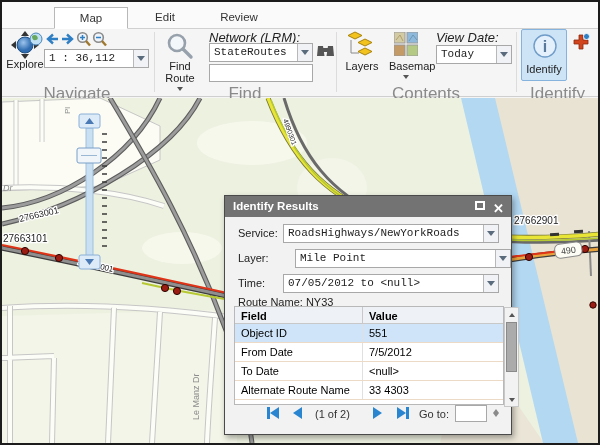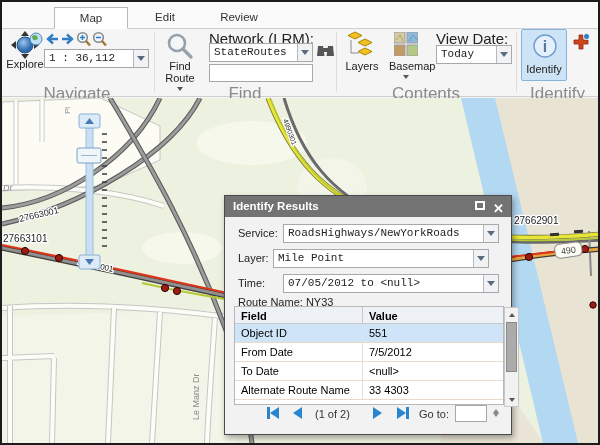--- a/index.html
+++ b/index.html
@@ -10,21 +10,21 @@
   #ribbon{position:absolute;left:0;top:0;width:596px;height:95px;background:#f5f5f5;border-bottom:1px solid #cfcfcf;}
   #tabrow{position:absolute;left:0;top:0;width:596px;height:27px;background:#fafafa;border-bottom:1px solid #d0d0d0;}
   .tab{position:absolute;top:5px;height:22px;line-height:21px;width:74px;text-align:center;font-size:11.5px;color:#333;cursor:default;}
   .tab.active{background:#fff;border:1px solid #b8b8b8;border-bottom:1px solid #fff;z-index:2;}
   .grp-label{position:absolute;top:82px;font-size:17px;color:#8a8a8a;text-align:center;}
   .vsep{position:absolute;top:30px;height:60px;width:1px;background:#dcdcdc;}
   .combo{position:absolute;display:flex;background:#fff;border:1px solid #a8a8a8;height:19px;}
   .combo .val{flex:1;font-size:11px;padding:2px 4px;color:#222;white-space:nowrap;overflow:hidden;font-family:Liberation Mono, monospace;}
   .combo .arrow{width:15px;background:#f0f2f5;border-left:1px solid #b8b8b8;display:flex;align-items:center;justify-content:center;}
   .tri-dn{width:0;height:0;border-left:4px solid transparent;border-right:4px solid transparent;border-top:5px solid #5a6b7d;}
-  .ribbon-lbl{position:absolute;font-size:15px;color:#222;}
+  .ribbon-lbl{position:absolute;font-size:13px;color:#222;font-style:italic;}
   .btn-lbl{position:absolute;font-size:11px;color:#222;text-align:center;}
   .caret{position:absolute;width:0;height:0;border-left:3.5px solid transparent;border-right:3.5px solid transparent;border-top:4px solid #555;}
   #identify-btn{position:absolute;left:519px;top:27px;width:46px;height:52px;background:#cde4f7;border:1px solid #86b3dd;border-radius:2px;}
   .emptybox{position:absolute;background:#fff;border:1px solid #a8a8a8;height:18px;}
 
   
   #map{position:absolute;left:0;top:96px;width:596px;height:345px;background:#edf1e0;overflow:hidden;}
 
   
   #dlg{position:absolute;left:222px;top:193px;width:288px;height:240px;background:#f2f2f2;border:1px solid #4a4a4a;box-shadow:2px 3px 6px rgba(0,0,0,.35);}
@@ -292,21 +292,21 @@
       <span class="lab">Service:</span>
       <div class="combo" style="left:58px;top:0;width:216px">
         <div class="val">RoadsHighways/NewYorkRoads</div>
         <div class="arrow">
             <div class="tri-dn"></div>
           </div>
       </div>
     </div>
     <div class="fldrow" style="top:53px">
       <span class="lab">Layer:</span>
-      <div class="combo" style="left:48px;top:0;width:216px">
+      <div class="combo" style="left:70px;top:0;width:216px">
         <div class="val">Mile Point</div>
         <div class="arrow">
             <div class="tri-dn"></div>
           </div>
       </div>
     </div>
     <div class="fldrow" style="top:78px">
       <span class="lab">Time:</span>
       <div class="combo" style="left:58px;top:0;width:216px">
         <div class="val">07/05/2012 to &lt;null&gt;</div>

